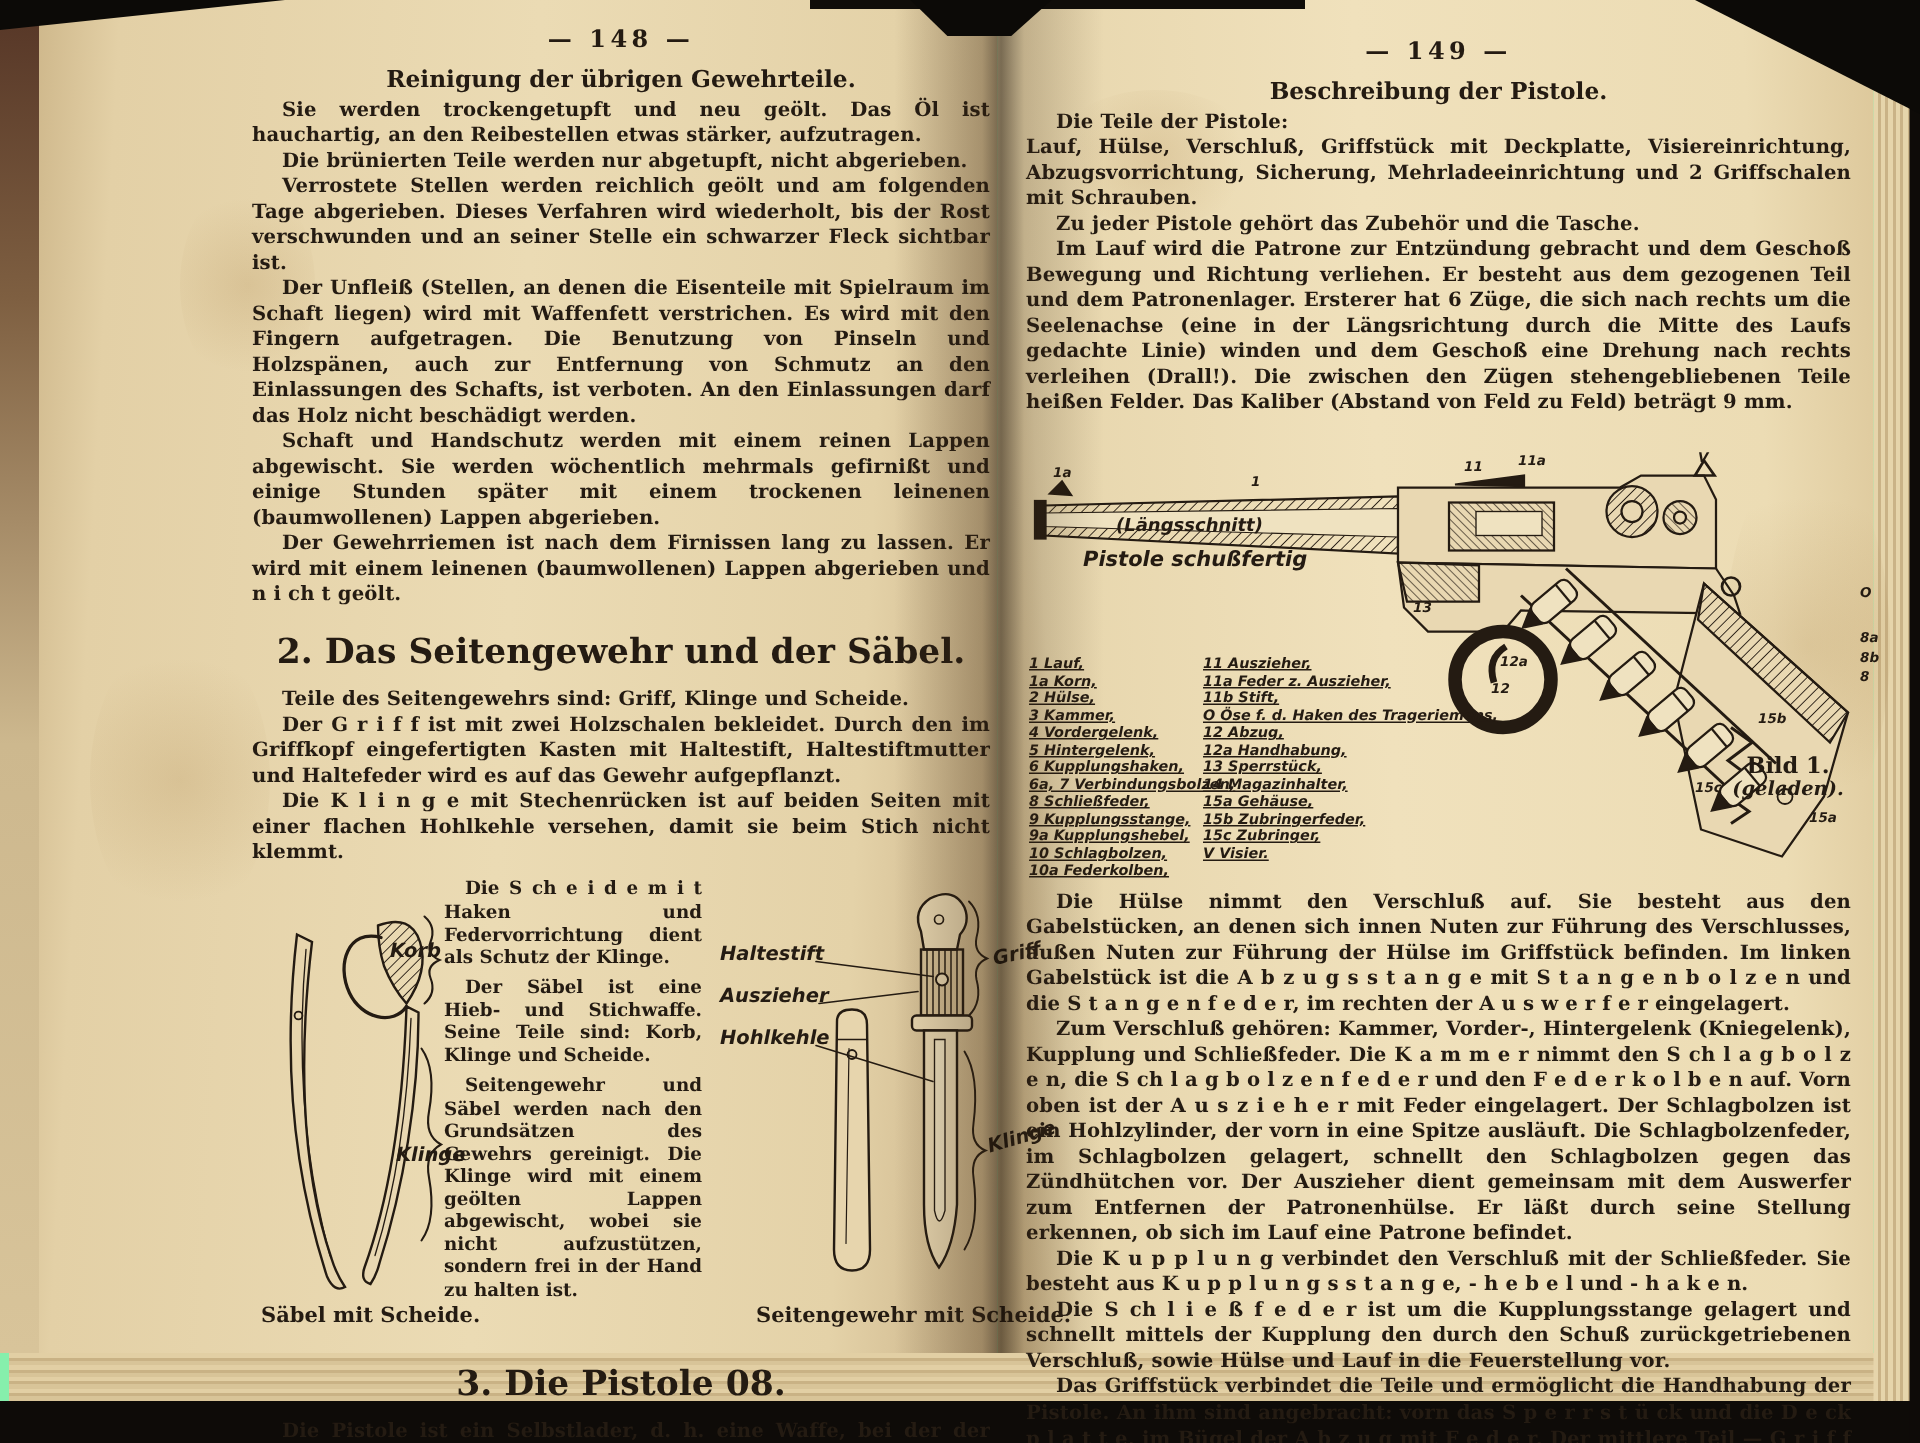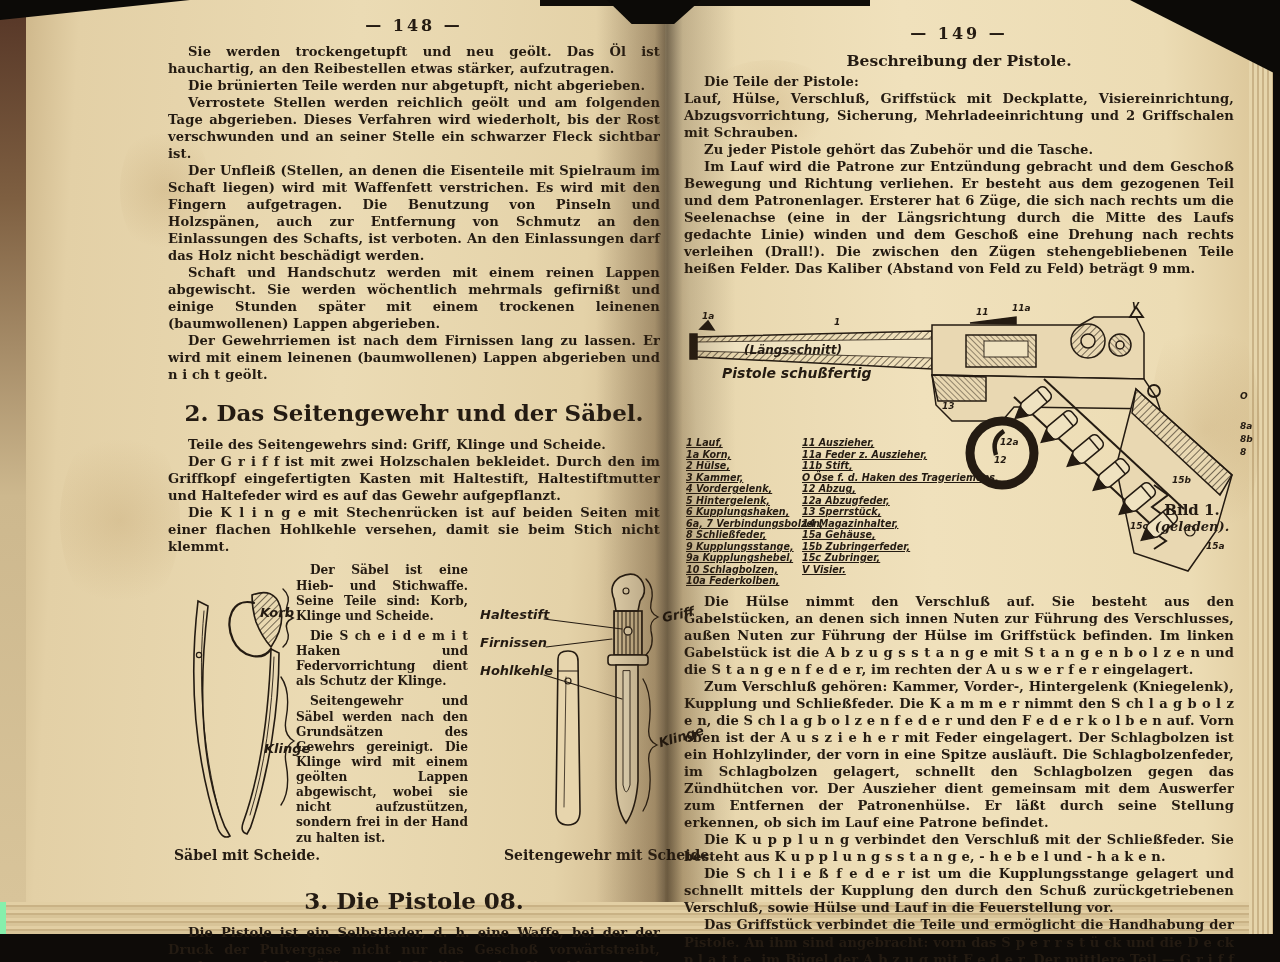--- a/index.html
+++ b/index.html
@@ -74,20 +74,21 @@
   <div class="bottom-dark"></div>
   <div class="right-dark"></div>
   <div class="spot" style="left:120px;top:120px;width:90px;height:140px;"></div>
   <div class="spot" style="left:60px;top:420px;width:120px;height:200px;"></div>
   <div class="spot" style="left:1150px;top:300px;width:110px;height:260px;"></div>
   <div class="spot" style="left:700px;top:60px;width:140px;height:90px;"></div>
 
   <div class="content c-left">
     <div class="pageno">—  148  —</div>
 
+    <div class="h-main">Reinigung der übrigen Gewehrteile.</div>
     <p class="body">Sie werden trockengetupft und neu geölt. Das Öl ist hauchartig, an den Reibestellen etwas stärker, aufzutragen.</p>
     <p class="body">Die brünierten Teile werden nur abgetupft, nicht abgerieben.</p>
     <p class="body">Verrostete Stellen werden reichlich geölt und am folgenden Tage abgerieben. Dieses Verfahren wird wiederholt, bis der Rost verschwunden und an seiner Stelle ein schwarzer Fleck sichtbar ist.</p>
     <p class="body">Der Unfleiß (Stellen, an denen die Eisenteile mit Spielraum im Schaft liegen) wird mit Waffenfett verstrichen. Es wird mit den Fingern aufgetragen. Die Benutzung von Pinseln und Holzspänen, auch zur Entfernung von Schmutz an den Einlassungen des Schafts, ist verboten. An den Einlassungen darf das Holz nicht beschädigt werden.</p>
     <p class="body">Schaft und Handschutz werden mit einem reinen Lappen abgewischt. Sie werden wöchentlich mehrmals gefirnißt und einige Stunden später mit einem trockenen leinenen (baumwollenen) Lappen abgerieben.</p>
     <p class="body">Der Gewehrriemen ist nach dem Firnissen lang zu lassen. Er wird mit einem leinenen (baumwollenen) Lappen abgerieben und n i ch t geölt.</p>
 
     <div class="h-sec">2. Das Seitengewehr und der Säbel.</div>
     <p class="body">Teile des Seitengewehrs sind: Griff, Klinge und Scheide.</p>
     <p class="body">Der G r i f f ist mit zwei Holzschalen bekleidet. Durch den im Griffkopf eingefertigten Kasten mit Haltestift, Haltestiftmutter und Haltefeder wird es auf das Gewehr aufgepflanzt.</p>
@@ -111,22 +112,22 @@
           <path d="M106,98 C104,152 97,208 82,256" stroke-width="0.9"></path>
           <path d="M115,30 q8,7 4,17 q-3,8 6,12 q-9,4 -6,12 q4,10 -4,17" stroke-width="1.4"></path>
           <path d="M113,118 q10,14 5,42 q-3,16 8,22 q-11,6 -8,22 q5,28 -5,42" stroke-width="1.4"></path>
         </g>
       </svg>
       <span class="hand" style="left:92px;top:46px;">Korb</span>
       <span class="hand" style="left:96px;top:182px;">Klinge</span>
       <div class="figcap" style="left:6px;top:288px;">Säbel mit Scheide.</div>
 
       <div class="midcol">
+        <p>Die S ch e i d e  m i t Haken und Federvorrichtung dient als Schutz der Klinge.</p>
         <p>Der Säbel ist eine Hieb- und Stichwaffe. Seine Teile sind: Korb, Klinge und Scheide.</p>
-        <p>Die S ch e i d e  m i t Haken und Federvorrichtung dient als Schutz der Klinge.</p>
         <p>Seitengewehr und Säbel werden nach den Grundsätzen des Gewehrs gereinigt. Die Klinge wird mit einem geölten Lappen abgewischt, wobei sie nicht aufzustützen, sondern frei in der Hand zu halten ist.</p>
       </div>
 
       <svg style="left:312px;" width="180" height="300" viewBox="0 0 180 300">
         <defs>
           <pattern id="bh" width="4" height="6" patternUnits="userSpaceOnUse">
             <line x1="2" y1="0" x2="2" y2="6" stroke="#241b12" stroke-width="1"></line>
           </pattern>
         </defs>
         <g stroke="#241b12" stroke-width="1.6" fill="none" stroke-linecap="round">
@@ -142,21 +143,21 @@
           <path d="M136,106 L136,222 Q136,250 146,264 Q156,250 158,222 L158,106 Z" fill="#e9d8b2"></path>
           <path d="M143,112 L143,226 Q146,240 150,226 L150,112 Z" fill="#efe2c0" stroke-width="0.9"></path>
           <line x1="64" y1="60" x2="142" y2="70" stroke-width="1.1"></line>
           <line x1="66" y1="88" x2="132" y2="80" stroke-width="1.1"></line>
           <line x1="64" y1="116" x2="142" y2="140" stroke-width="1.1"></line>
           <path d="M166,20 q9,9 5,24 q-2,10 7,14 q-9,4 -7,14 q4,15 -5,24" stroke-width="1.3"></path>
           <path d="M163,120 q10,16 6,48 q-2,14 8,18 q-10,4 -8,18 q4,32 -6,48" stroke-width="1.3"></path>
         </g>
       </svg>
       <span class="hand" style="left:312px;top:48px;">Haltestift</span>
-      <span class="hand" style="left:312px;top:76px;">Firnissen</span>
+      <span class="hand" style="left:312px;top:76px;">Auszieher</span>
       <span class="hand" style="left:312px;top:104px;">Hohlkehle</span>
       <span class="hand" style="left:494px;top:48px;transform:rotate(-12deg);">Griff</span>
       <span class="hand" style="left:490px;top:170px;transform:rotate(-16deg);">Klinge</span>
       <div class="figcap" style="left:336px;top:288px;">Seitengewehr mit Scheide.</div>
     </div>
 
     <div class="h-sec">3. Die Pistole 08.</div>
     <p class="body">Die Pistole ist ein Selbstlader, d. h. eine Waffe, bei der der Druck der Pulvergase nicht nur das Geschoß vorwärtstreibt, sondern auch das Öffnen und Schließen des Verschlusses, das Auswerfen der Patronenhülse, das Spannen des Schlagbolzens und der Schließfeder bewirkt.</p>
   </div>
 
@@ -278,21 +279,21 @@
         <div>9a Kupplungshebel,</div>
         <div>10 Schlagbolzen,</div>
         <div>10a Federkolben,</div>
       </div>
       <div class="legend" style="left:118px;top:158px;width:150px;">
         <div>11 Auszieher,</div>
         <div>11a Feder z. Auszieher,</div>
         <div>11b Stift,</div>
         <div>O Öse f. d. Haken des Trageriemens,</div>
         <div>12 Abzug,</div>
-        <div>12a Abzugfeder,</div>
+        <div>12a Handhabung,</div>
         <div>13 Sperrstück,</div>
         <div>14 Magazinhalter,</div>
         <div>15a Gehäuse,</div>
         <div>15b Zubringerfeder,</div>
         <div>15c Zubringer,</div>
         <div>V Visier.</div>
       </div>
 
       <div class="bildcap" style="left:433px;top:222px;width:150px;">
         <div class="b1">Bild 1.</div>

